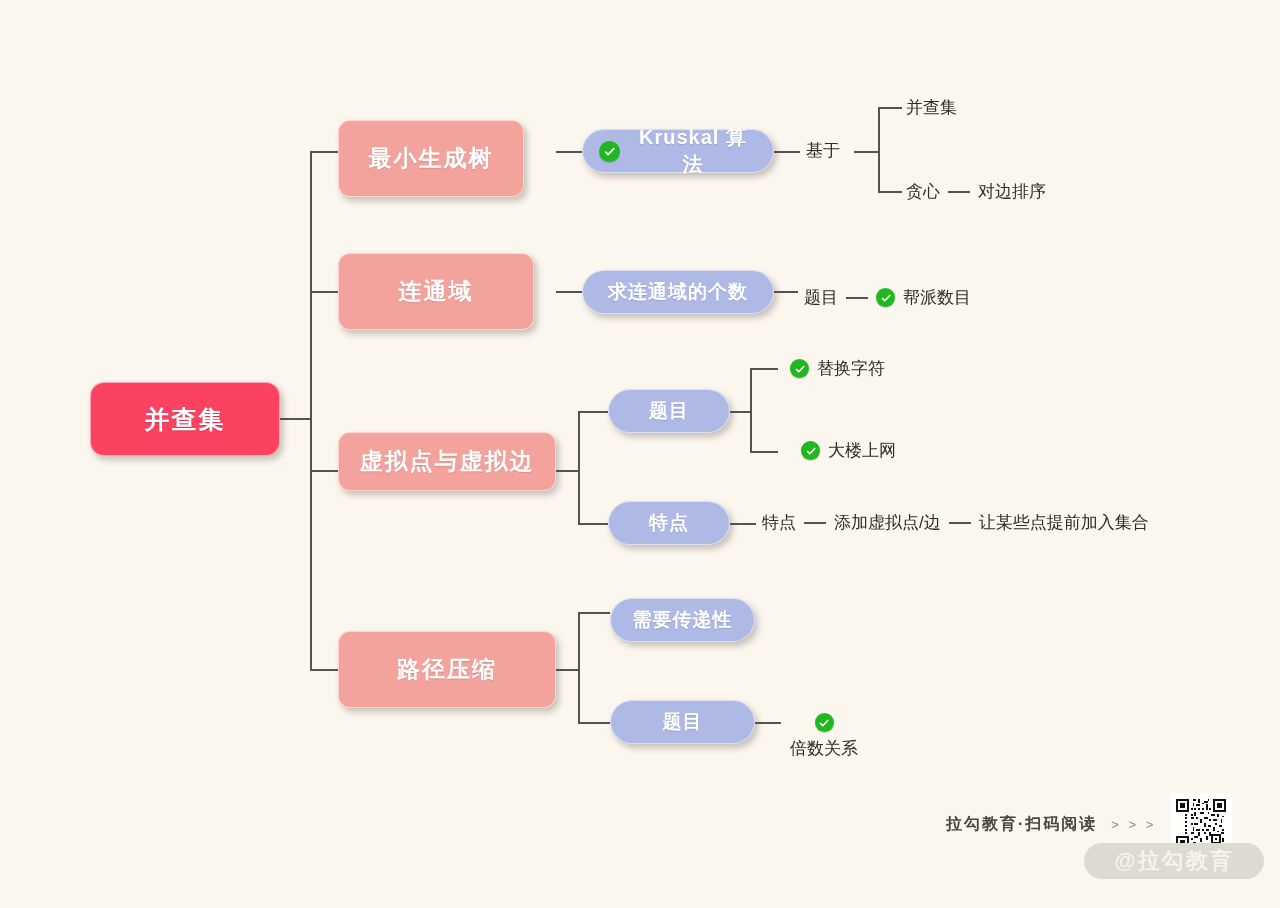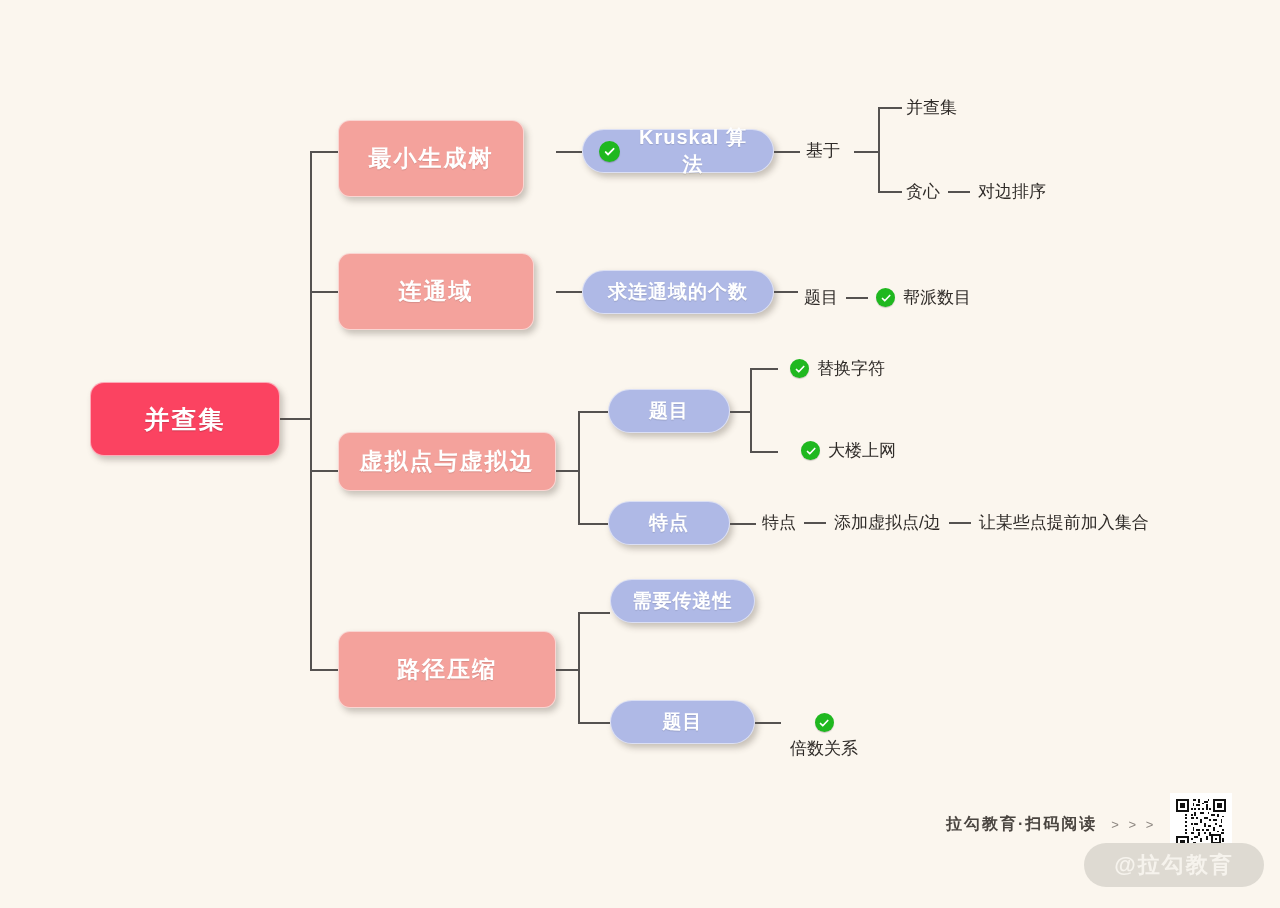--- a/index.html
+++ b/index.html
@@ -87,21 +87,21 @@
   }
   #footer .arrows{
     font-size:13px;color:#8d8781;letter-spacing:3px;font-weight:400;
   }
   #qr{
     width:54px;height:54px;background:#fff;padding:4px;box-sizing:content-box;
     display:block;
   }
   #watermark{
     position:absolute;left:1084px;top:843px;
-    width:180px;height:44px;border-radius:999px;
+    width:180px;height:36px;border-radius:999px;
     background:#DEDAD2;
     display:flex;align-items:center;justify-content:center;
     color:#F6F3ED;font-size:22px;font-weight:700;letter-spacing:2px;
   }
 </style>
 </head>
 <body>
 
 <div id="canvas">
 
@@ -221,21 +221,21 @@
   </div>
 
   <div class="node node-l2" style="left:338px;top:631px;width:218px;height:77px;">
     <span>路径压缩</span>
   </div>
   <div class="ln lnh" style="left:556px;top:669px;width:24px;"></div>
   <div class="ln lnv" style="left:578px;top:612px;height:111px;"></div>
   <div class="ln lnh" style="left:578px;top:612px;width:32px;"></div>
   <div class="ln lnh" style="left:578px;top:722px;width:32px;"></div>
 
-  <div class="node node-l3" style="left:610px;top:579px;width:145px;height:44px;">
+  <div class="node node-l3" style="left:610px;top:598px;width:145px;height:44px;">
     <span>需要传递性</span>
   </div>
 
   <div class="node node-l3" style="left:610px;top:700px;width:145px;height:44px;">
     <span>题目</span>
   </div>
   <div class="ln lnh" style="left:755px;top:722px;width:26px;"></div>
   <div class="leaf" style="left:790px;top:713px;flex-direction:column;">
     <span class="chk">
       <svg width="12" height="12" viewBox="0 0 24 24">

